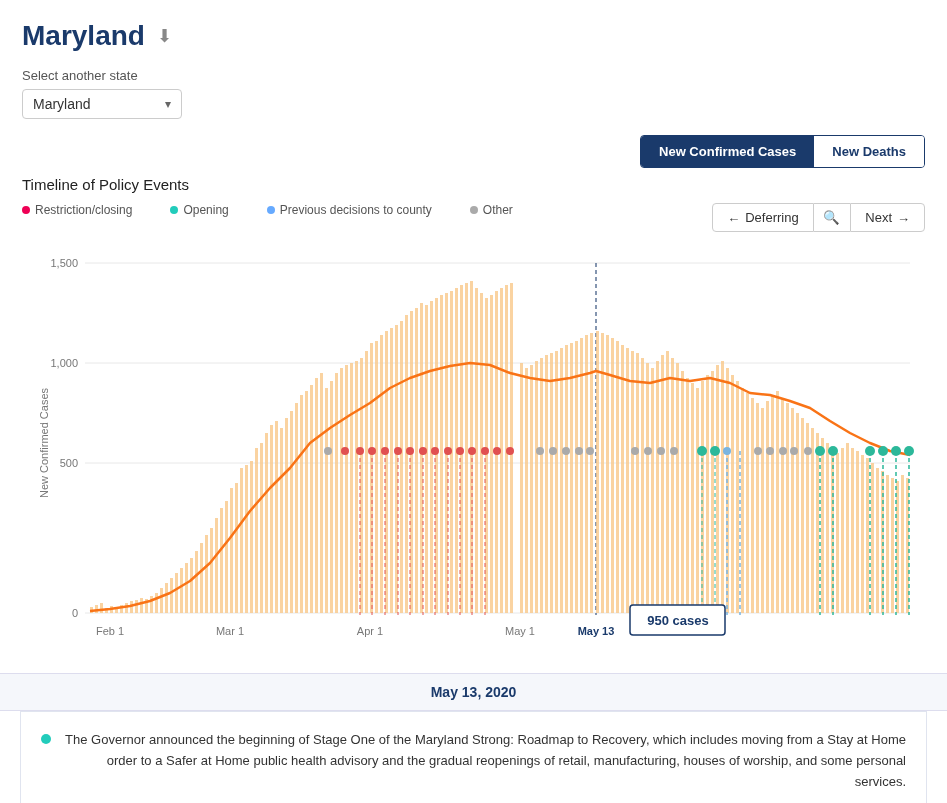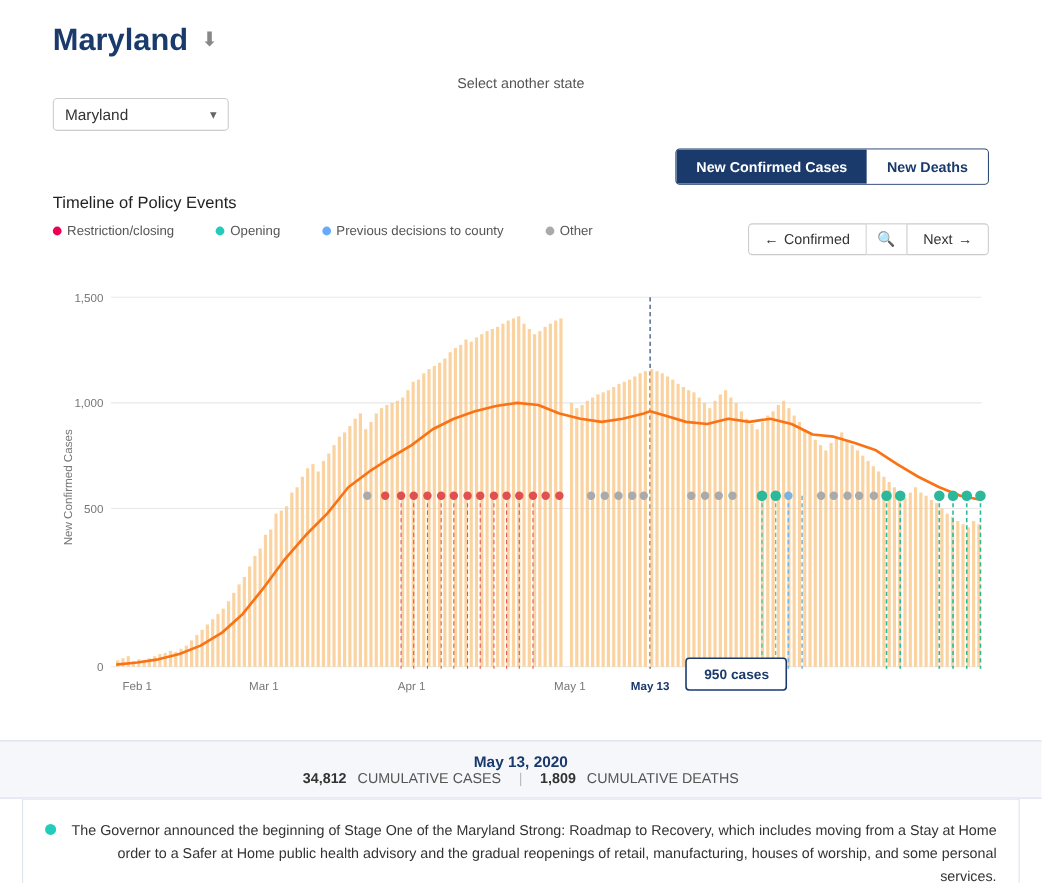--- a/index.html
+++ b/index.html
@@ -1,25 +1,25 @@
 <!DOCTYPE html>
 <html><head>
   <meta charset="utf-8">
   <style>
     * { box-sizing: border-box; margin: 0; padding: 0; }
     body { font-family: -apple-system, BlinkMacSystemFont, 'Segoe UI', sans-serif; background: #fff; color: #333; width: 947px; }
     
-    .page { padding: 20px 48px; }
+    .page { padding: 20px 22px; }
     
     .header { display: flex; align-items: center; gap: 12px; margin-bottom: 16px; }
     .title { font-size: 28px; font-weight: 700; color: #1a3a6b; }
     .download-icon { color: #888; font-size: 18px; cursor: pointer; }
     
     .state-selector-section { margin-bottom: 16px; }
-    .state-label { font-size: 13px; color: #555; margin-bottom: 6px; text-align: center; }
+    .state-label { font-size: 13px; color: #555; margin-bottom: 6px; }
     .state-select { display: flex; align-items: center; border: 1px solid #ccc; border-radius: 4px; padding: 6px 10px; width: 160px; cursor: pointer; background: #fff; font-size: 14px; justify-content: space-between; }
     .state-select-text { color: #333; }
     .chevron { color: #666; font-size: 12px; }
     
     .toggle-buttons { display: flex; border: 1.5px solid #1a3a6b; border-radius: 4px; overflow: hidden; }
     .toggle-btn { padding: 8px 18px; font-size: 13px; font-weight: 600; cursor: pointer; border: none; background: transparent; }
     .toggle-btn.active { background: #1a3a6b; color: #fff; }
     .toggle-btn.inactive { background: #fff; color: #1a3a6b; }
     
     .section-title { font-size: 15px; font-weight: 400; color: #222; margin-bottom: 10px; }
@@ -99,21 +99,21 @@
         <span>Previous decisions to county</span>
       </div>
       <div class="legend-item">
         <div class="legend-dot dot-gray"></div>
         <span>Other</span>
       </div>
     </div>
     <div class="nav-controls">
       <button class="nav-btn">
         <span>←</span>
-        <span>Confirmed</span>
+        <span>Deferring</span>
       </button>
       <button class="nav-search">
         <span>🔍</span>
       </button>
       <button class="nav-btn">
         <span>Next</span>
         <span>→</span>
       </button>
     </div>
   </div>
@@ -387,25 +387,18 @@
         <rect x="600" y="372" width="95" height="30" rx="3" fill="white" stroke="#1a3a6b" stroke-width="1.5"></rect>
         <text x="648" y="392" font-size="13" font-weight="700" fill="#1a3a6b" text-anchor="middle">950 cases</text>
 
       </svg>
     </div>
   </div>
 </div>
 
 <div class="date-bar">
   <span class="date-label">May 13, 2020</span>
-  <div class="stats">
-    <span class="stat-value">34,812</span>
-    <span>CUMULATIVE CASES</span>
-    <span class="stat-divider">|</span>
-    <span class="stat-value">1,809</span>
-    <span>CUMULATIVE DEATHS</span>
-  </div>
 </div>
 
 <div class="event-box">
   <div class="event-dot"></div>
   <p class="event-text">The Governor announced the beginning of Stage One of the Maryland Strong: Roadmap to Recovery, which includes moving from a Stay at Home order to a Safer at Home public health advisory and the gradual reopenings of retail, manufacturing, houses of worship, and some personal services.</p>
 </div>
 
 </body></html>

